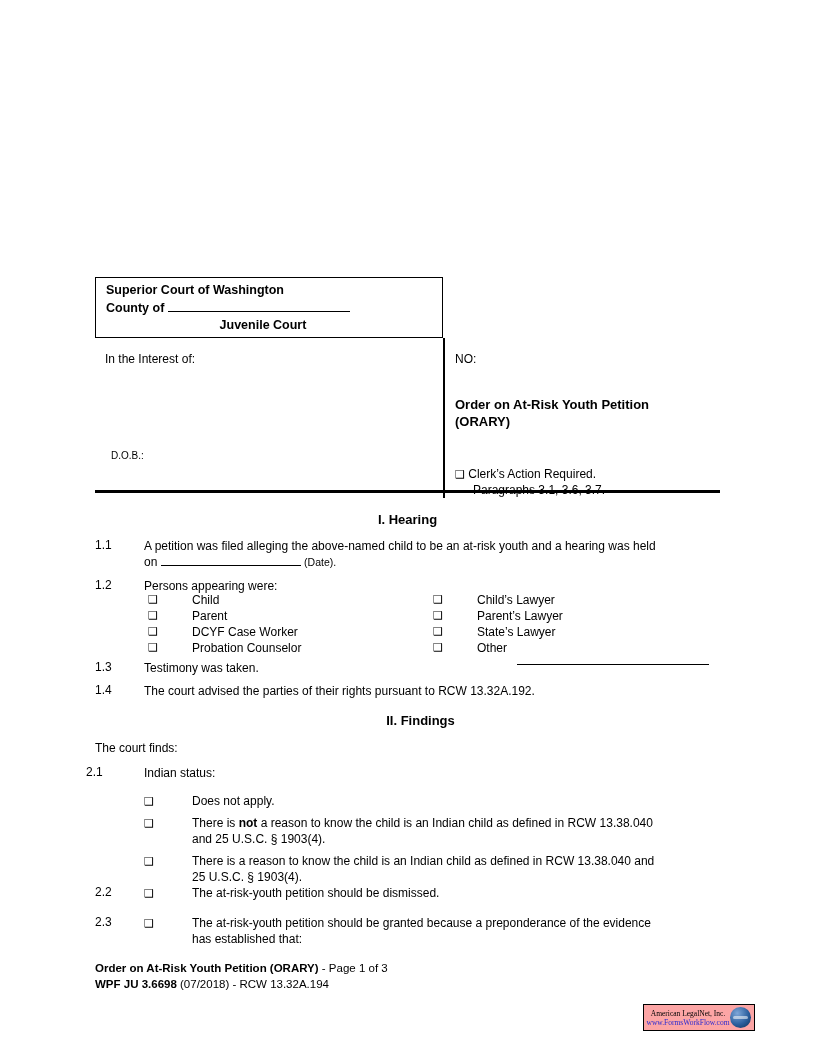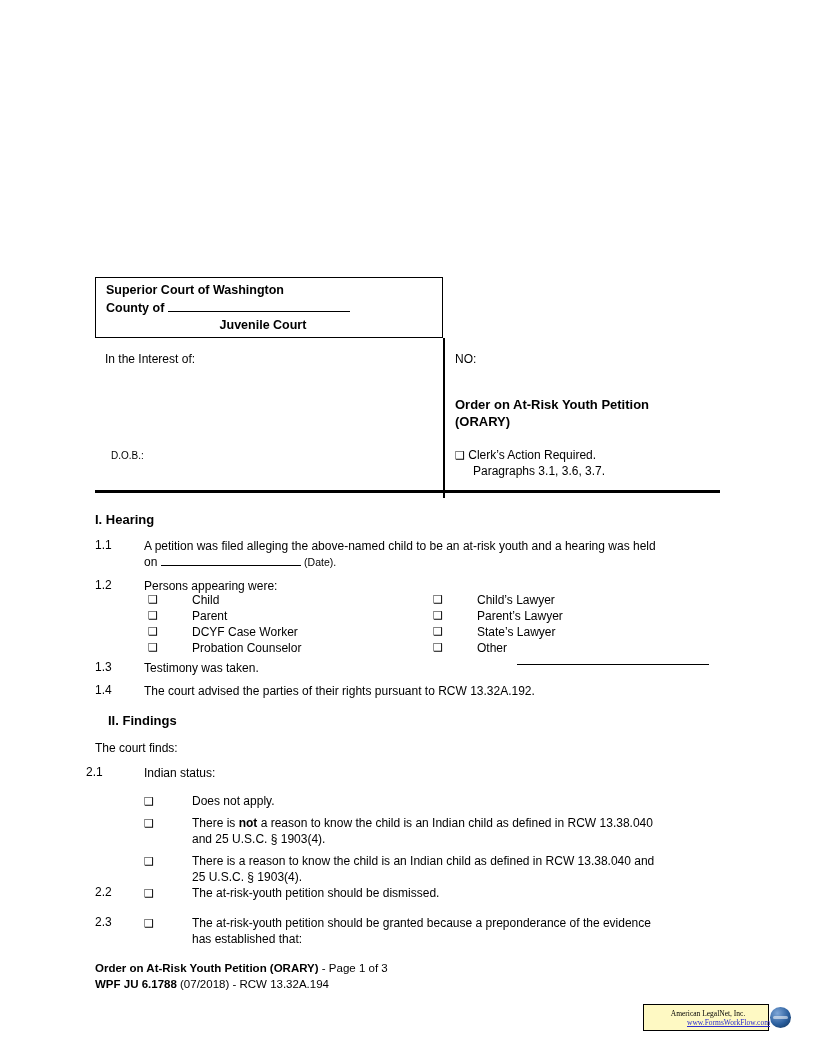--- a/index.html
+++ b/index.html
@@ -82,39 +82,39 @@
     width: 265px;
     font-size: 12px;
   }
   .doc-title {
     font-weight: bold;
     font-size: 13px;
     line-height: 17px;
     margin-top: 30px;
   }
   .clerk-block {
-    margin-top: 17px;
+    margin-top: 36px;
     font-size: 12px;
     line-height: 16px;
   }
   .clerk-block .sub {
     padding-left: 18px;
   }
   .thick-rule {
     position: absolute;
     left: 95px;
     top: 490px;
     width: 625px;
     height: 3px;
     background: #000;
   }
 
   
   .section-head {
-    text-align: left;
+    text-align: center;
     font-weight: bold;
     font-size: 13px;
     margin: 0;
   }
   .abs { position: absolute; }
 
   .num { font-size: 12px; }
   .txt { font-size: 12px; line-height: 16px; }
 
   .cb {
@@ -136,40 +136,38 @@
     font-size: 11.5px;
     line-height: 16px;
   }
   .footer b { font-weight: bold; }
 
   
   .logo {
     position: absolute;
     left: 643px;
     top: 1004px;
-    width: 126px;
+    width: 112px;
     height: 27px;
     border: 1.5px solid #000;
     box-sizing: border-box;
-    background: #fef9c3;
+    background: #fca5a5;
     display: flex;
     align-items: center;
   }
   .logo-text {
     flex: 1;
     text-align: center;
     font-family: "Liberation Serif", serif;
     font-size: 7.5px;
     line-height: 9px;
     padding-left: 2px;
   }
   .logo-text .l2 {
     color: #2a2ad0;
-    text-decoration: underline;
-    margin-left: 41px;
   }
   .logo-globe {
     width: 21px;
     height: 21px;
     margin-right: 3px;
     border-radius: 50%;
     background: radial-gradient(circle at 35% 30%, #7fa7d8 0%, #2b5f9e 55%, #0d2d52 100%);
     position: relative;
     flex: none;
   }
@@ -321,21 +319,21 @@
   <div class="abs txt" style="left:192px; top:915px; width:525px;">
     <span>The at-risk-youth petition should be granted because a preponderance of the evidence</span>
     <div>has established that:</div>
   </div>
 
   <div class="footer">
     <div>
       <b>Order on At-Risk Youth Petition (ORARY)</b><span> - Page 1 of 3</span>
     </div>
     <div>
-      <b>WPF JU 6.1788</b><span>  (07/2018) - RCW 13.32A.194</span>
+      <b>WPF JU 3.6698</b><span>  (07/2018) - RCW 13.32A.194</span>
     </div>
   </div>
 
   <div class="logo">
     <div class="logo-text">
       <div>American LegalNet, Inc.</div>
       <div class="l2">www.FormsWorkFlow.com</div>
     </div>
     <div class="logo-globe"></div>
   </div>

